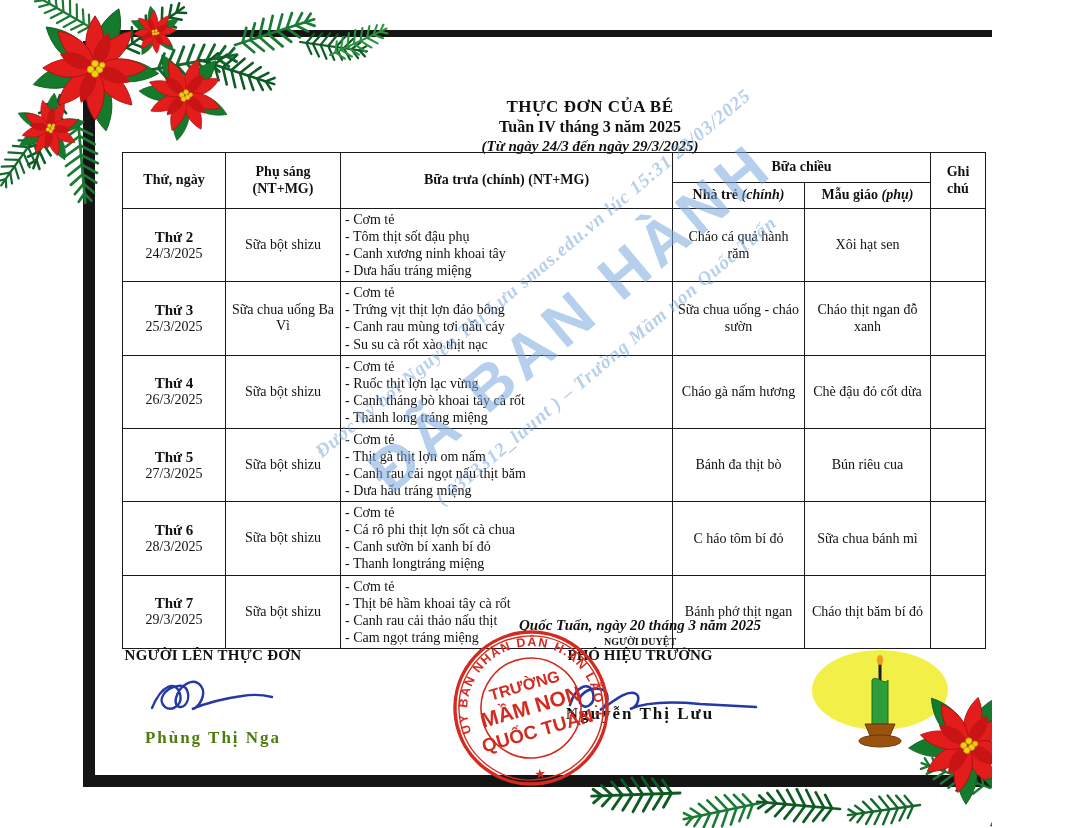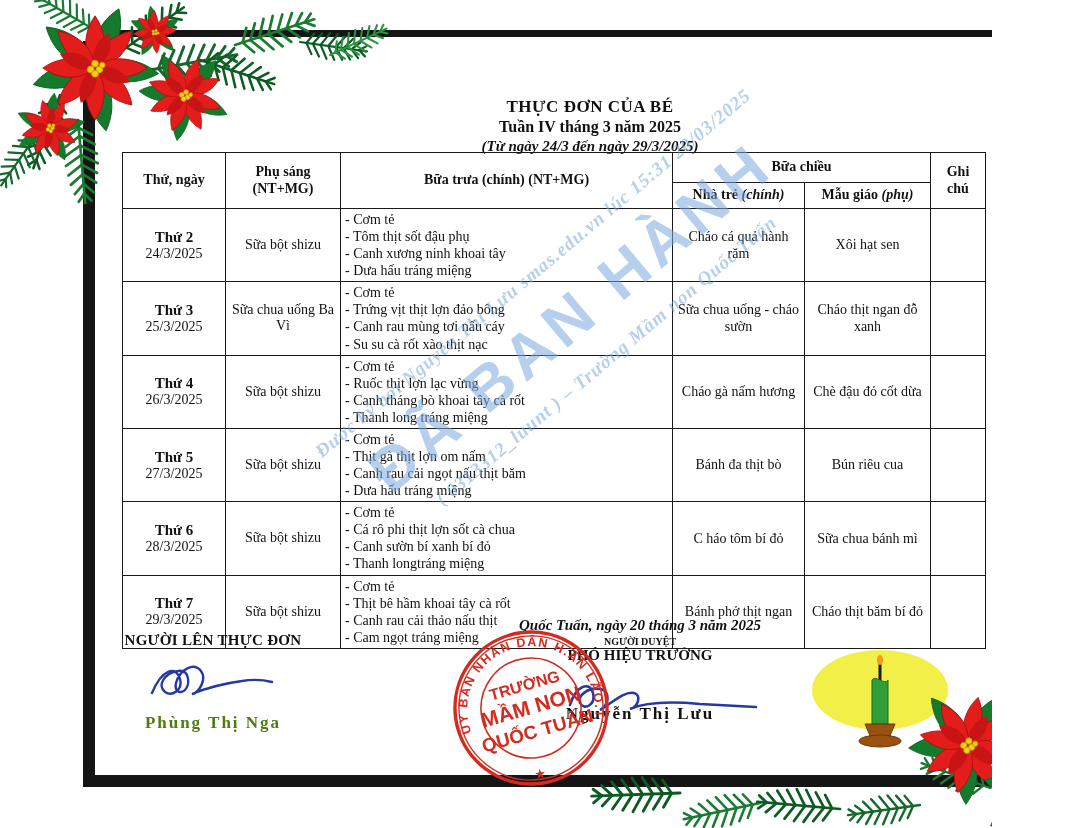--- a/index.html
+++ b/index.html
@@ -25,21 +25,21 @@
   .c-lunch{vertical-align:top;padding:3px 4px 3px 8px;line-height:1.22;}
   .c-aft{vertical-align:top;text-align:center;padding-top:4px;line-height:1.25;}
   
   .watermark{position:absolute;left:110px;top:250px;width:920px;z-index:3;text-align:center;
              transform:rotate(-40deg);transform-origin:50% 50%;pointer-events:none;
              color:rgba(122,167,221,.55);}
   .wm-small{font-size:19px;font-style:italic;font-weight:bold;letter-spacing:1px;line-height:1.1;}
   .wm-big{font-size:62px;font-weight:bold;letter-spacing:6px;line-height:1.5;
           font-family:"Liberation Sans","DejaVu Sans",sans-serif;}
   
-  .foot-left{position:absolute;left:98px;top:632px;width:230px;z-index:4;text-align:center;}
+  .foot-left{position:absolute;left:98px;top:647px;width:230px;z-index:4;text-align:center;}
   .fl-title{font-weight:bold;font-size:15px;letter-spacing:.3px;}
   .fl-name{font-weight:bold;font-size:17px;letter-spacing:2px;color:#4d7c0f;margin-top:2px;}
   .foot-right{position:absolute;left:470px;top:617px;width:340px;z-index:4;text-align:center;}
   .fr-date{font-size:15px;font-weight:bold;font-style:italic;}
   .fr-role1{font-size:10px;font-weight:bold;margin-top:2px;}
   .fr-role2{font-size:15px;font-weight:bold;}
   .fr-name{font-weight:bold;font-size:17px;letter-spacing:2px;margin-top:40px;position:relative;z-index:5;}
   .sig{display:block;margin:0 auto;}
   .stamp{position:absolute;left:447px;top:628px;width:168px;height:160px;z-index:4;transform:rotate(-8deg);}
   .decor{position:absolute;z-index:5;pointer-events:none;}

